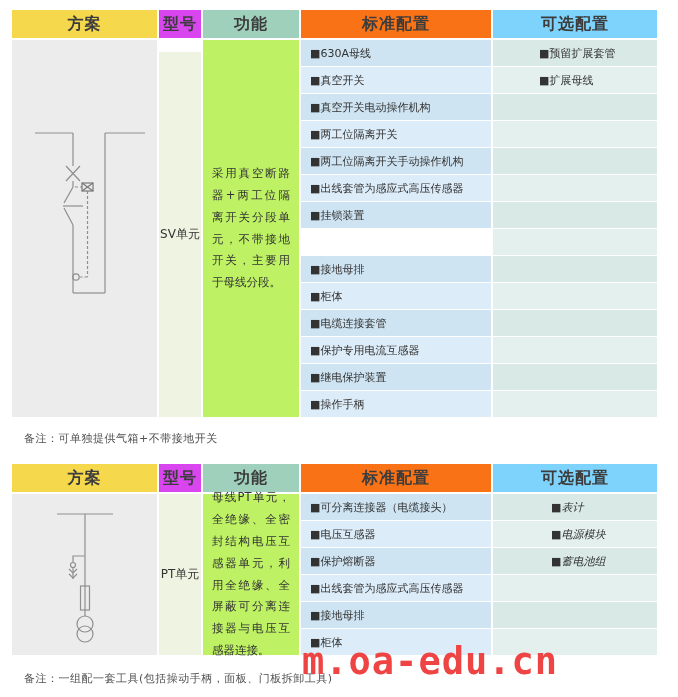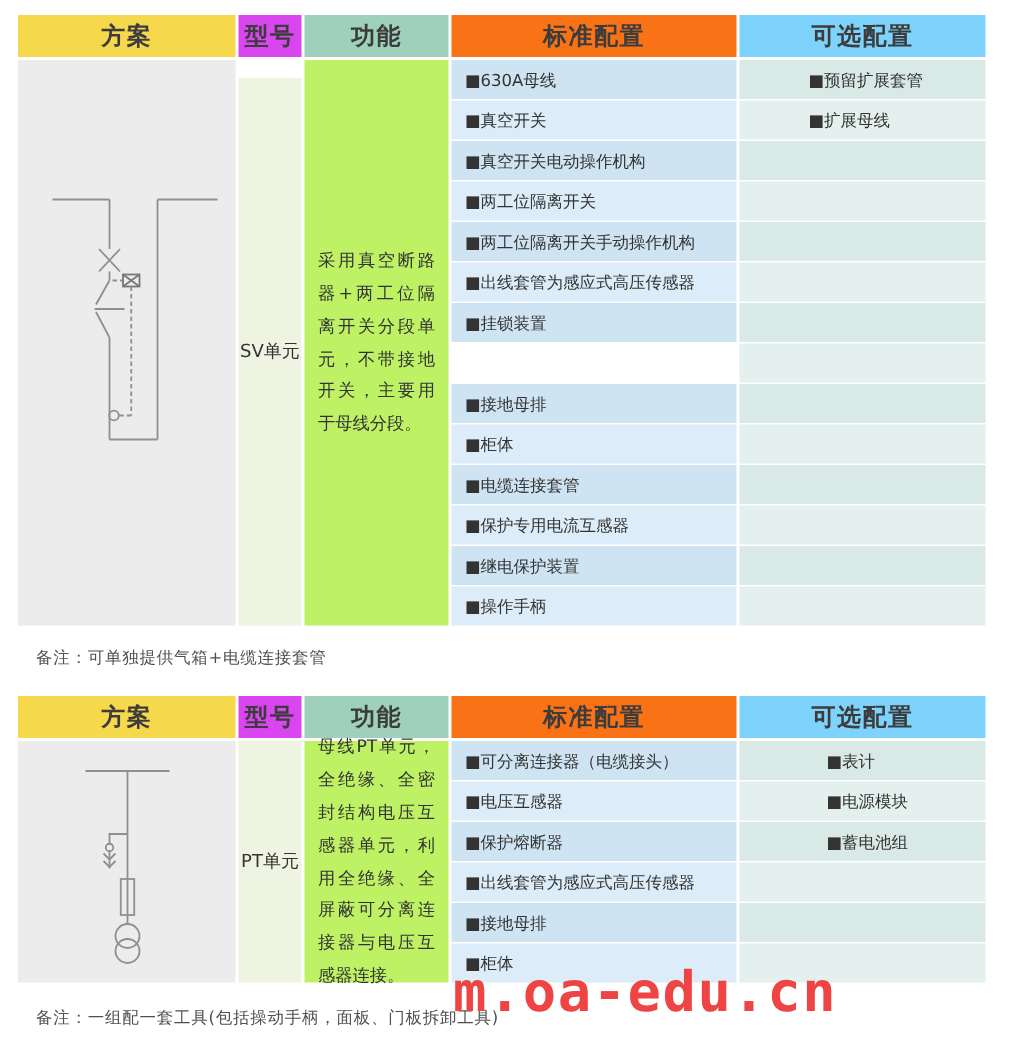--- a/index.html
+++ b/index.html
@@ -36,21 +36,21 @@
               font-size:12px;color:#333;}
   .function-cell{background:#bef264;display:flex;align-items:center;
                  padding:0 9px;line-height:1.9;font-size:11.5px;text-align:justify;}
   .std-cell{display:flex;align-items:center;padding-left:9px;}
   .std-odd{background:#cfe4f2;}
   .std-even{background:#dcecf8;}
   .opt-cell{display:flex;align-items:center;}
   .opt-odd{background:#d8e9e6;}
   .opt-even{background:#e3f0ed;}
   .t1 .opt-cell{padding-left:46px;}
-  .t2 .opt-cell{padding-left:58px;}
+  .t2 .opt-cell{padding-left:58px;font-style:italic;}
 
   .note{font-size:11px;color:#4f4f4f;margin:14px 0 18px 12px;letter-spacing:0.5px;}
   .note2{margin-top:16px;}
 
   .diagram{display:block;}
   .watermark{
     position:absolute;left:302px;top:640px;
     font-family:"DejaVu Sans Mono","Liberation Mono",monospace;
     font-weight:bold;font-size:37px;color:#ef4444;letter-spacing:1px;
     white-space:nowrap;pointer-events:none;
@@ -115,21 +115,21 @@
         <div class="cell opt-cell opt-even" style="grid-area: 10 / 5;"></div>
         <div class="cell std-cell std-odd" style="grid-area: 11 / 4;">■电缆连接套管</div>
         <div class="cell opt-cell opt-odd" style="grid-area: 11 / 5;"></div>
         <div class="cell std-cell std-even" style="grid-area: 12 / 4;">■保护专用电流互感器</div>
         <div class="cell opt-cell opt-even" style="grid-area: 12 / 5;"></div>
         <div class="cell std-cell std-odd" style="grid-area: 13 / 4;">■继电保护装置</div>
         <div class="cell opt-cell opt-odd" style="grid-area: 13 / 5;"></div>
         <div class="cell std-cell std-even" style="grid-area: 14 / 4;">■操作手柄</div>
         <div class="cell opt-cell opt-even" style="grid-area: 14 / 5;"></div>
       </div>
-    <div class="note">备注：可单独提供气箱+电缆连接套管</div>
+    <div class="note">备注：可单独提供气箱+不带接地开关</div>
   </section>
 
   <section>
     <div class="thead">
       <div class="hcell h-scheme">方案</div>
       <div class="hcell h-model">型号</div>
       <div class="hcell h-function">功能</div>
       <div class="hcell h-standard">标准配置</div>
       <div class="hcell h-optional">可选配置</div>
     </div>

